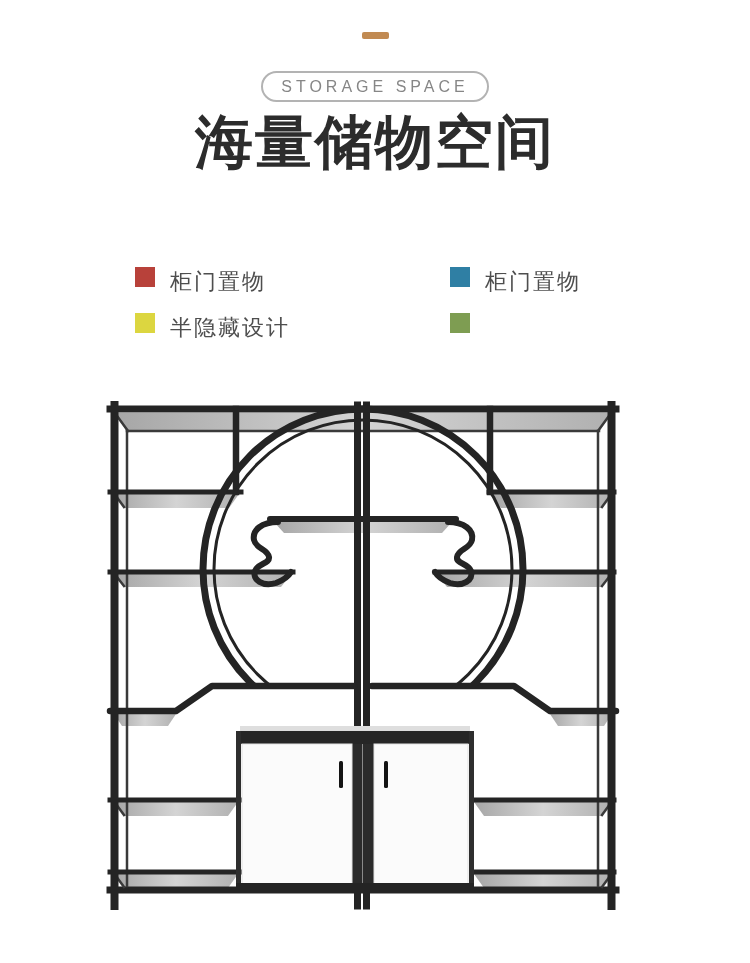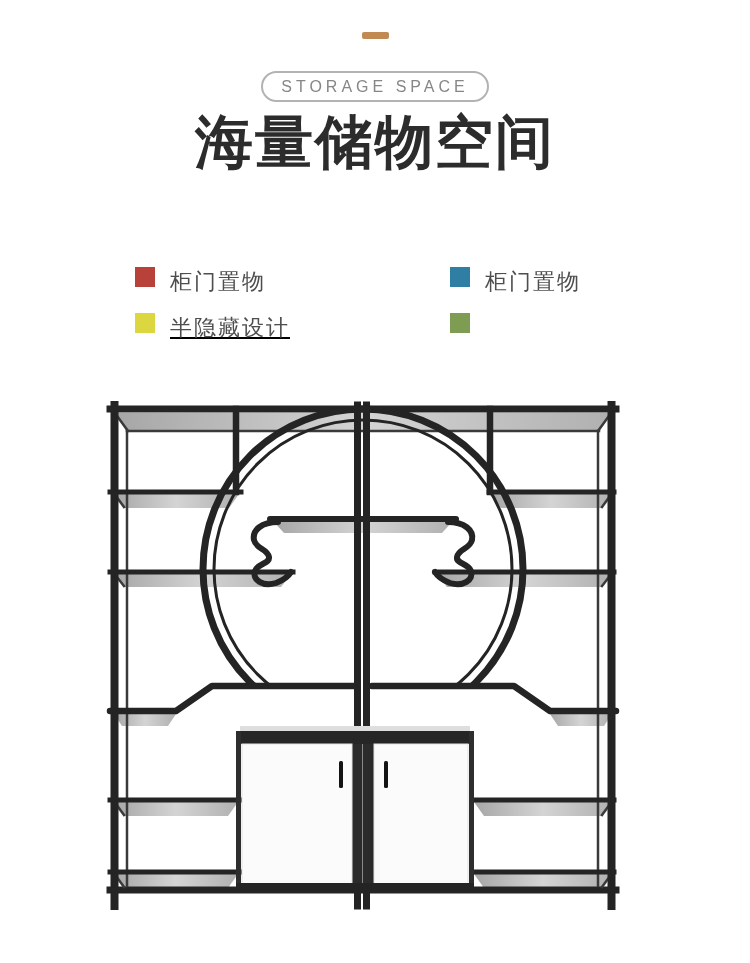--- a/index.html
+++ b/index.html
@@ -19,21 +19,21 @@
     position:absolute;top:104px;left:0;width:750px;text-align:center;
     font-size:58px;font-weight:700;color:#2c2c2c;letter-spacing:2px;margin:0;
   }
   .feature{
     position:absolute;display:flex;align-items:flex-start;height:24px;margin-top:22px;
   }
   .feature .swatch{width:20px;height:20px;flex:0 0 20px;}
   .feature .label{margin-left:15px;font-size:22px;color:#4e4e4e;letter-spacing:2px;white-space:nowrap;}
   #f0{top:245px;left:135px;}
   #f1{top:245px;left:450px;}
-  #f2{top:291px;left:135px;text-decoration:underline;}
+  #f2{top:291px;left:135px;}
   #f3{top:291px;left:450px;}
   .shelf-svg{position:absolute;top:0;left:0;}
 </style>
 </head>
 <body>
 
 <div class="accent-dash" style="background: rgb(193, 138, 82);"></div>
 <div class="badge-pill">STORAGE SPACE</div>
 <h1 class="page-title">海量储物空间</h1>
 

